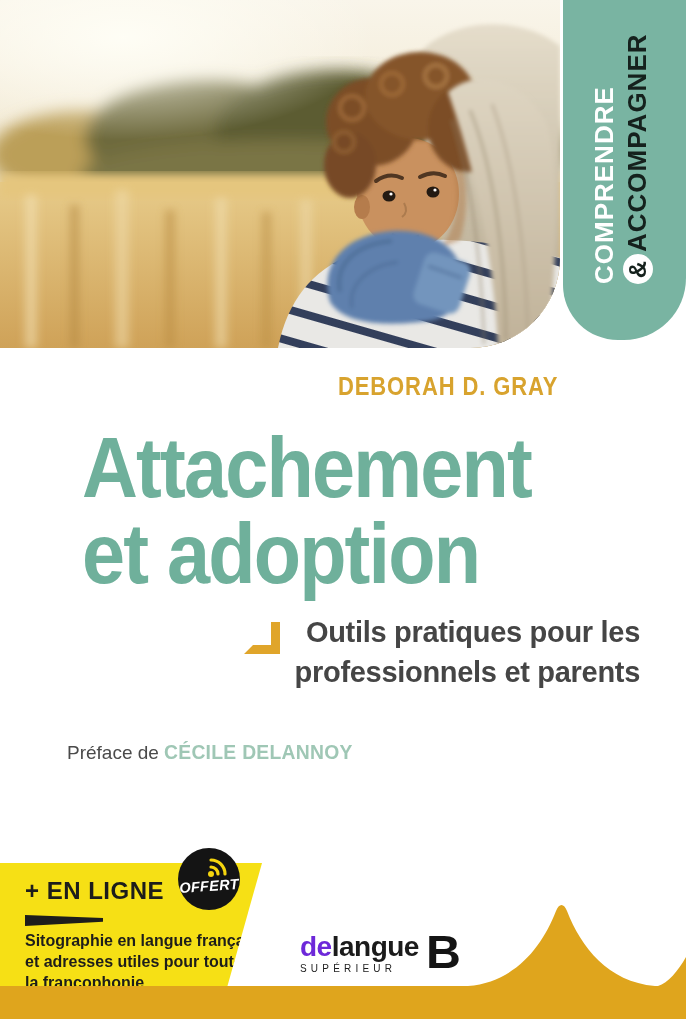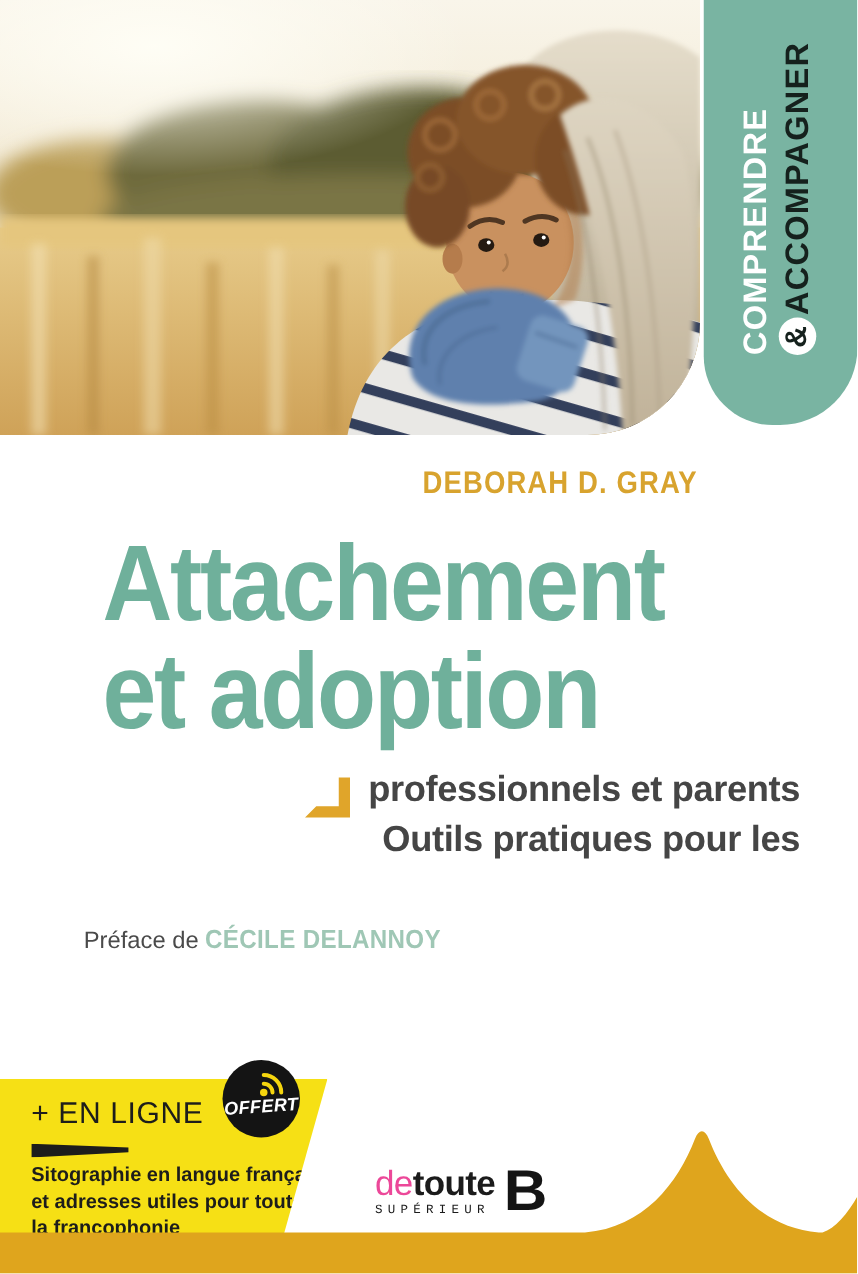--- a/index.html
+++ b/index.html
@@ -54,44 +54,44 @@
   .credit-line{font-size:19px;line-height:30px;color:#4a4a4a;white-space:nowrap;}
   .credit-name{
     font-size:21px;font-weight:bold;color:#9fc7b5;letter-spacing:.3px;
     display:inline-block;transform:scaleX(.92);transform-origin:left center;
   }
   
   .badge{
     position:absolute;left:0;top:863px;width:262px;height:126px;background:#f6e015;
     clip-path:polygon(0 0,100% 0,86.5% 100%,0 100%);
   }
-  .badge-title{position:absolute;left:25px;top:14px;font-size:24px;font-weight:normal;color:#1d1d1b;letter-spacing:.5px;}
+  .badge-title{position:absolute;left:25px;top:14px;font-size:24px;font-weight:bold;color:#1d1d1b;letter-spacing:.5px;}
   .badge-wedge{
     position:absolute;left:25px;top:52px;width:78px;height:11px;background:#1d1d1b;
     clip-path:polygon(0 0,100% 28%,100% 62%,0 100%);
   }
   .badge-desc{position:absolute;left:25px;top:67px;font-size:16px;line-height:21px;font-weight:bold;color:#1d1d1b;white-space:nowrap;}
   
   .offert{
     position:absolute;left:178px;top:848px;width:62px;height:62px;border-radius:50%;
     background:#141414;z-index:3;
   }
   .offert-label{
     position:absolute;left:0;right:0;top:30px;text-align:center;
     color:#ffffff;font-weight:bold;font-style:italic;font-size:14.5px;letter-spacing:.3px;
     transform:rotate(-4deg);
   }
   .offert-wifi{position:absolute;right:9px;top:6px;}
   
   .publisher{position:absolute;left:300px;top:933px;display:flex;align-items:flex-start;z-index:3;}
   .pub-text{display:flex;flex-direction:column;align-items:flex-start;}
   .pub-name{font-size:28px;line-height:28px;letter-spacing:-0.5px;white-space:nowrap;}
-  .pub-de{color:#ec4899;}
+  .pub-de{color:#6d28d9;font-weight:bold;}
   .pub-boeck{color:#1b1b1b;font-weight:bold;}
-  .pub-tagline{font-size:10px;letter-spacing:4.2px;color:#1b1b1b;margin-top:2px;white-space:nowrap;font-family:Liberation Mono, monospace;}
+  .pub-tagline{font-size:10px;letter-spacing:4.2px;color:#1b1b1b;margin-top:2px;white-space:nowrap;}
   .pub-mark{
     font-size:46px;line-height:38px;font-weight:bold;color:#141414;margin-left:7px;
     transform:scaleX(1.05);transform-origin:left top;
   }
   
   .wave{position:absolute;left:0;top:899px;z-index:2;}
 </style>
 </head>
 <body>
 
@@ -226,22 +226,22 @@
   <div class="title">
     <div>Attachement</div>
     <div>et adoption</div>
   </div>
 
   <div class="subtitle-row">
     <svg class="corner-icon" width="38" height="36" viewBox="0 0 38 36">
       <path d="M37,2 L37,34 L1,34 L10,25 L28,25 L28,2 Z" fill="#e0a52a"></path>
     </svg>
     <div class="subtitle">
+      <div>Outils pratiques pour les</div>
       <div>professionnels et parents</div>
-      <div>Outils pratiques pour les</div>
     </div>
   </div>
 
   <div class="credits">
     <div class="credit-line">
       <span>Préface de </span><span class="credit-name">CÉCILE DELANNOY</span>
     </div>
   </div>
 
   <div class="badge">
@@ -259,21 +259,21 @@
       <circle cx="4" cy="20" r="3" fill="#f5d50e"></circle>
       <path d="M4,13 a7,7 0 0 1 7,7" stroke="#f5d50e" stroke-width="3.2" fill="none" stroke-linecap="round"></path>
       <path d="M4,6 a14,14 0 0 1 14,14" stroke="#f5d50e" stroke-width="3.2" fill="none" stroke-linecap="round"></path>
     </svg>
     <div class="offert-label">OFFERT</div>
   </div>
 
   <div class="publisher">
     <div class="pub-text">
       <div class="pub-name">
-        <span class="pub-de">de</span><span class="pub-boeck">toute</span>
+        <span class="pub-de">de</span><span class="pub-boeck">langue</span>
       </div>
       <div class="pub-tagline">SUPÉRIEUR</div>
     </div>
     <div class="pub-mark">B</div>
   </div>
 
   <svg class="wave" width="686" height="120" viewBox="0 0 686 120">
     <path d="M0,87 L468,87 C515,83 542,48 556,12 C559,4 564,4 567,12 C581,48 608,83 655,87 L658,87 C668,84 678,72 686,58 L686,120 L0,120 Z" fill="#dfa51d"></path>
   </svg>
 

